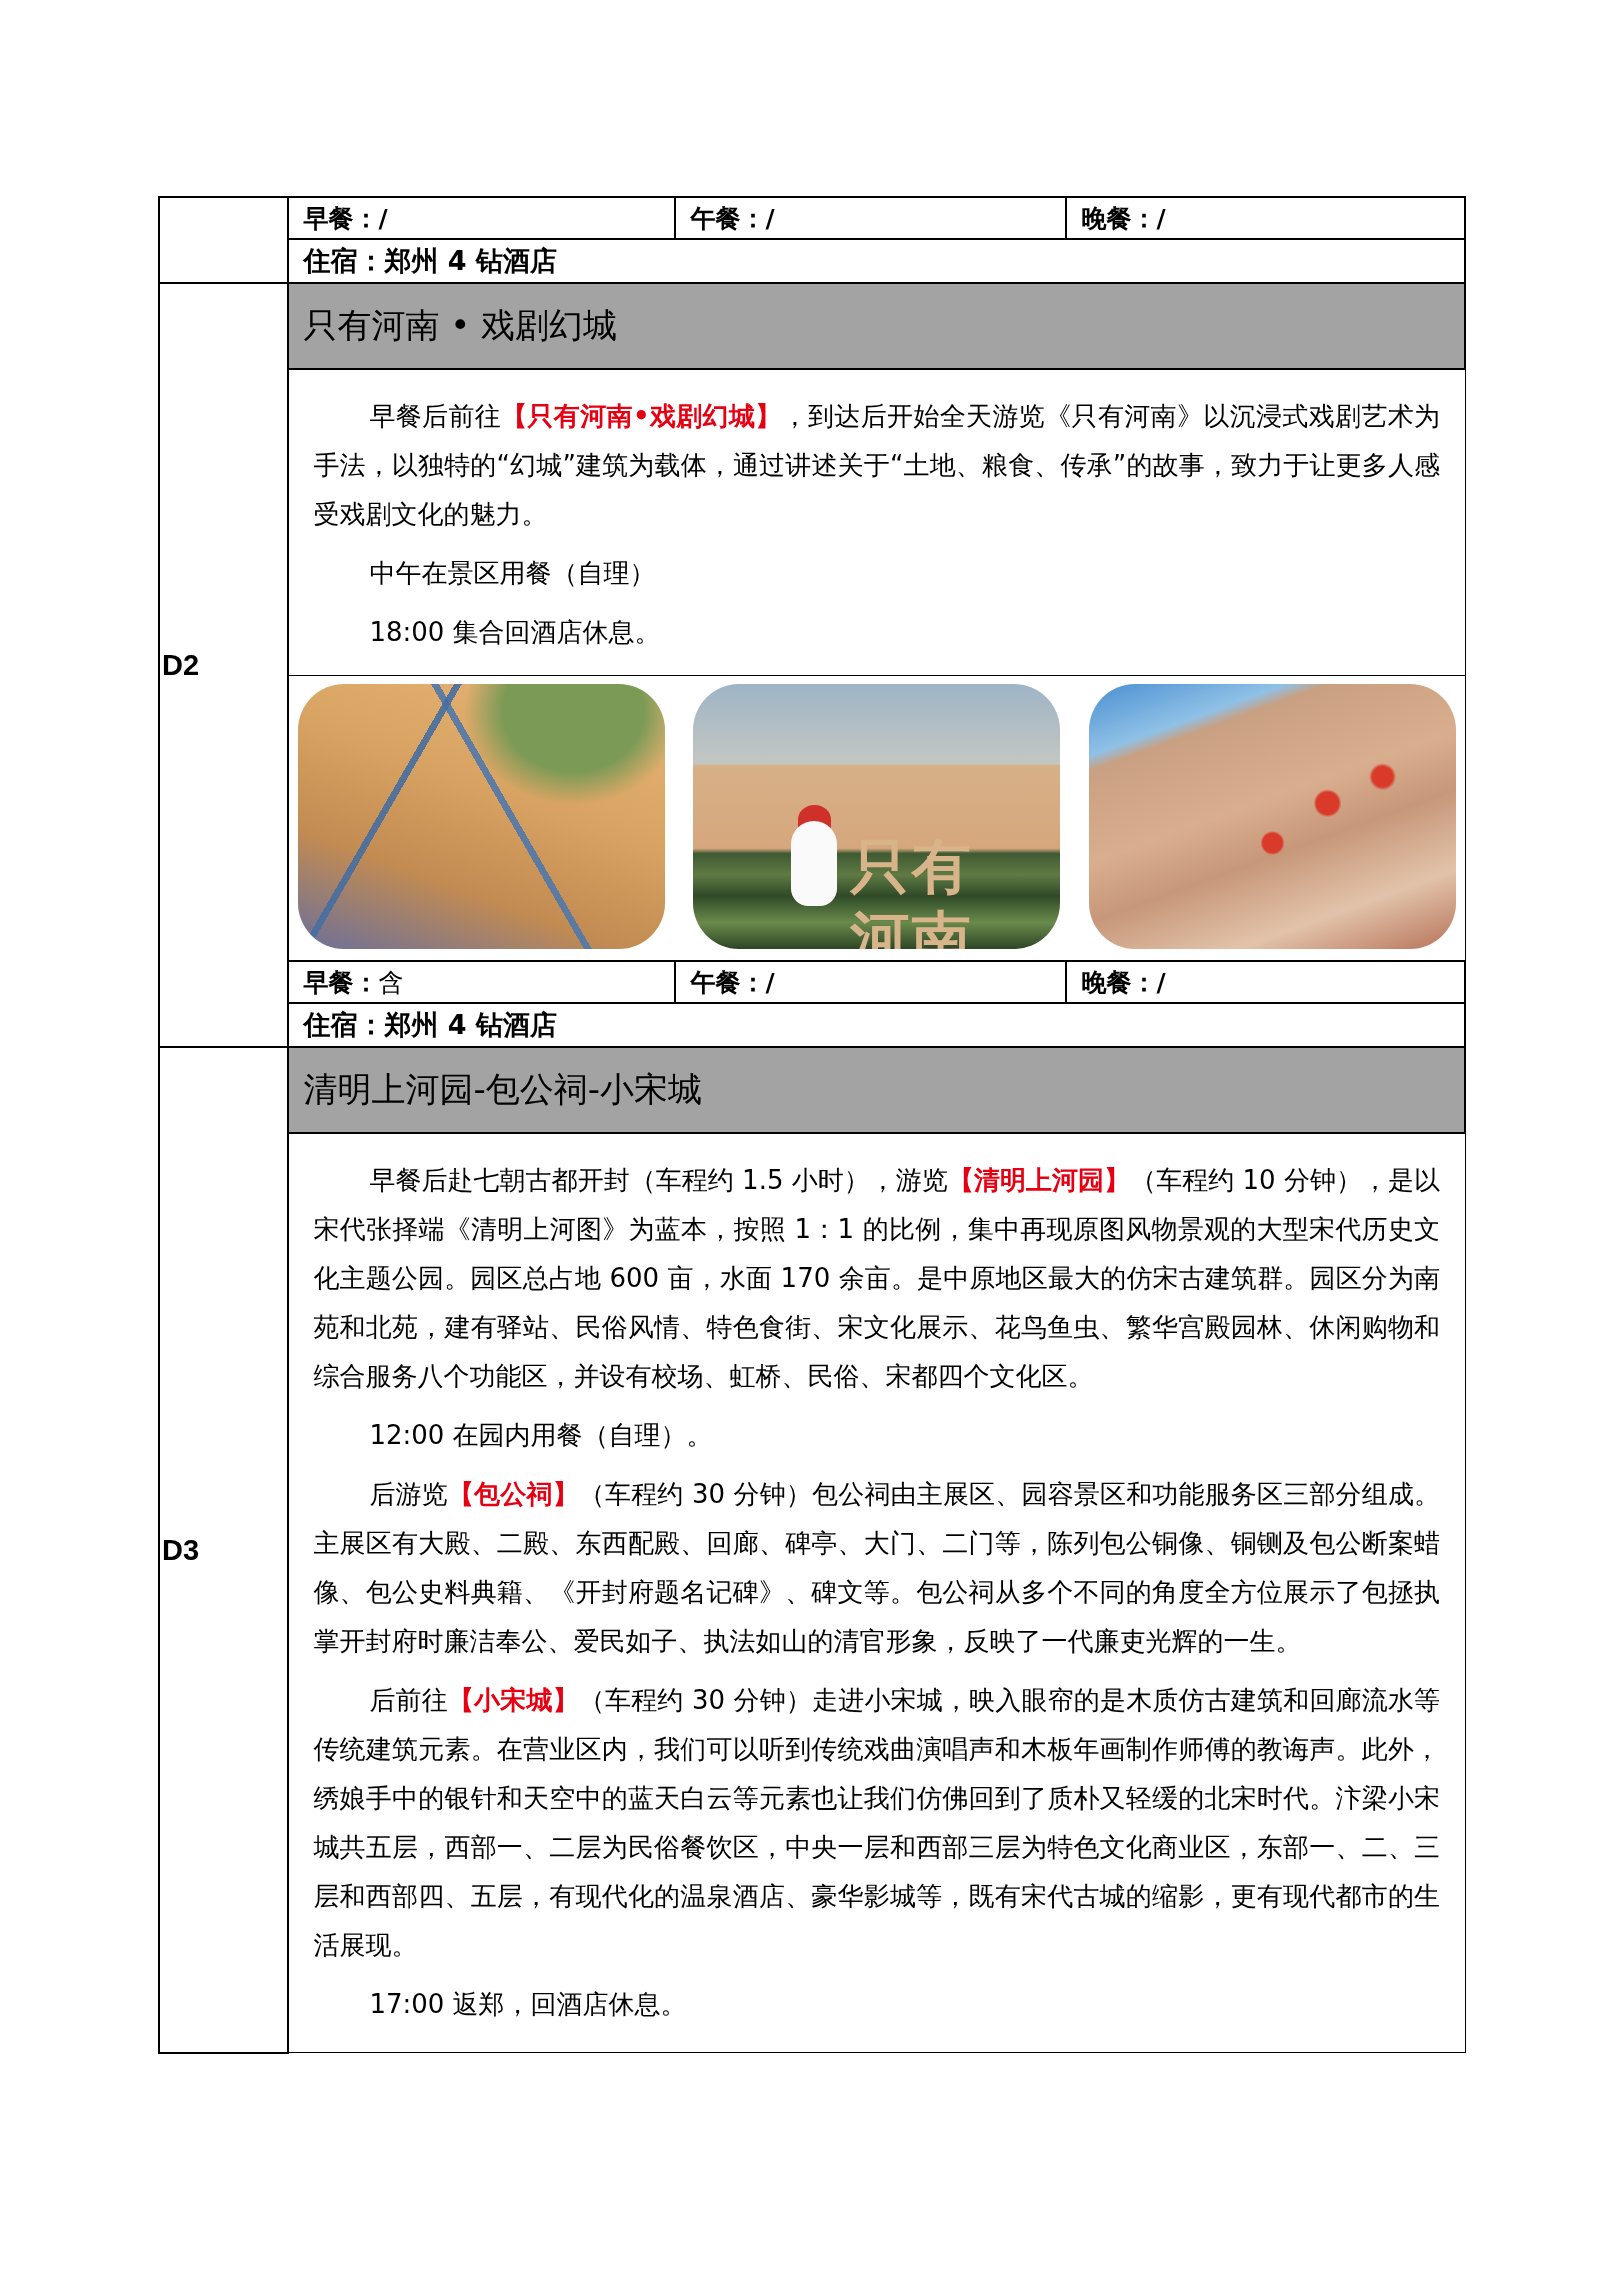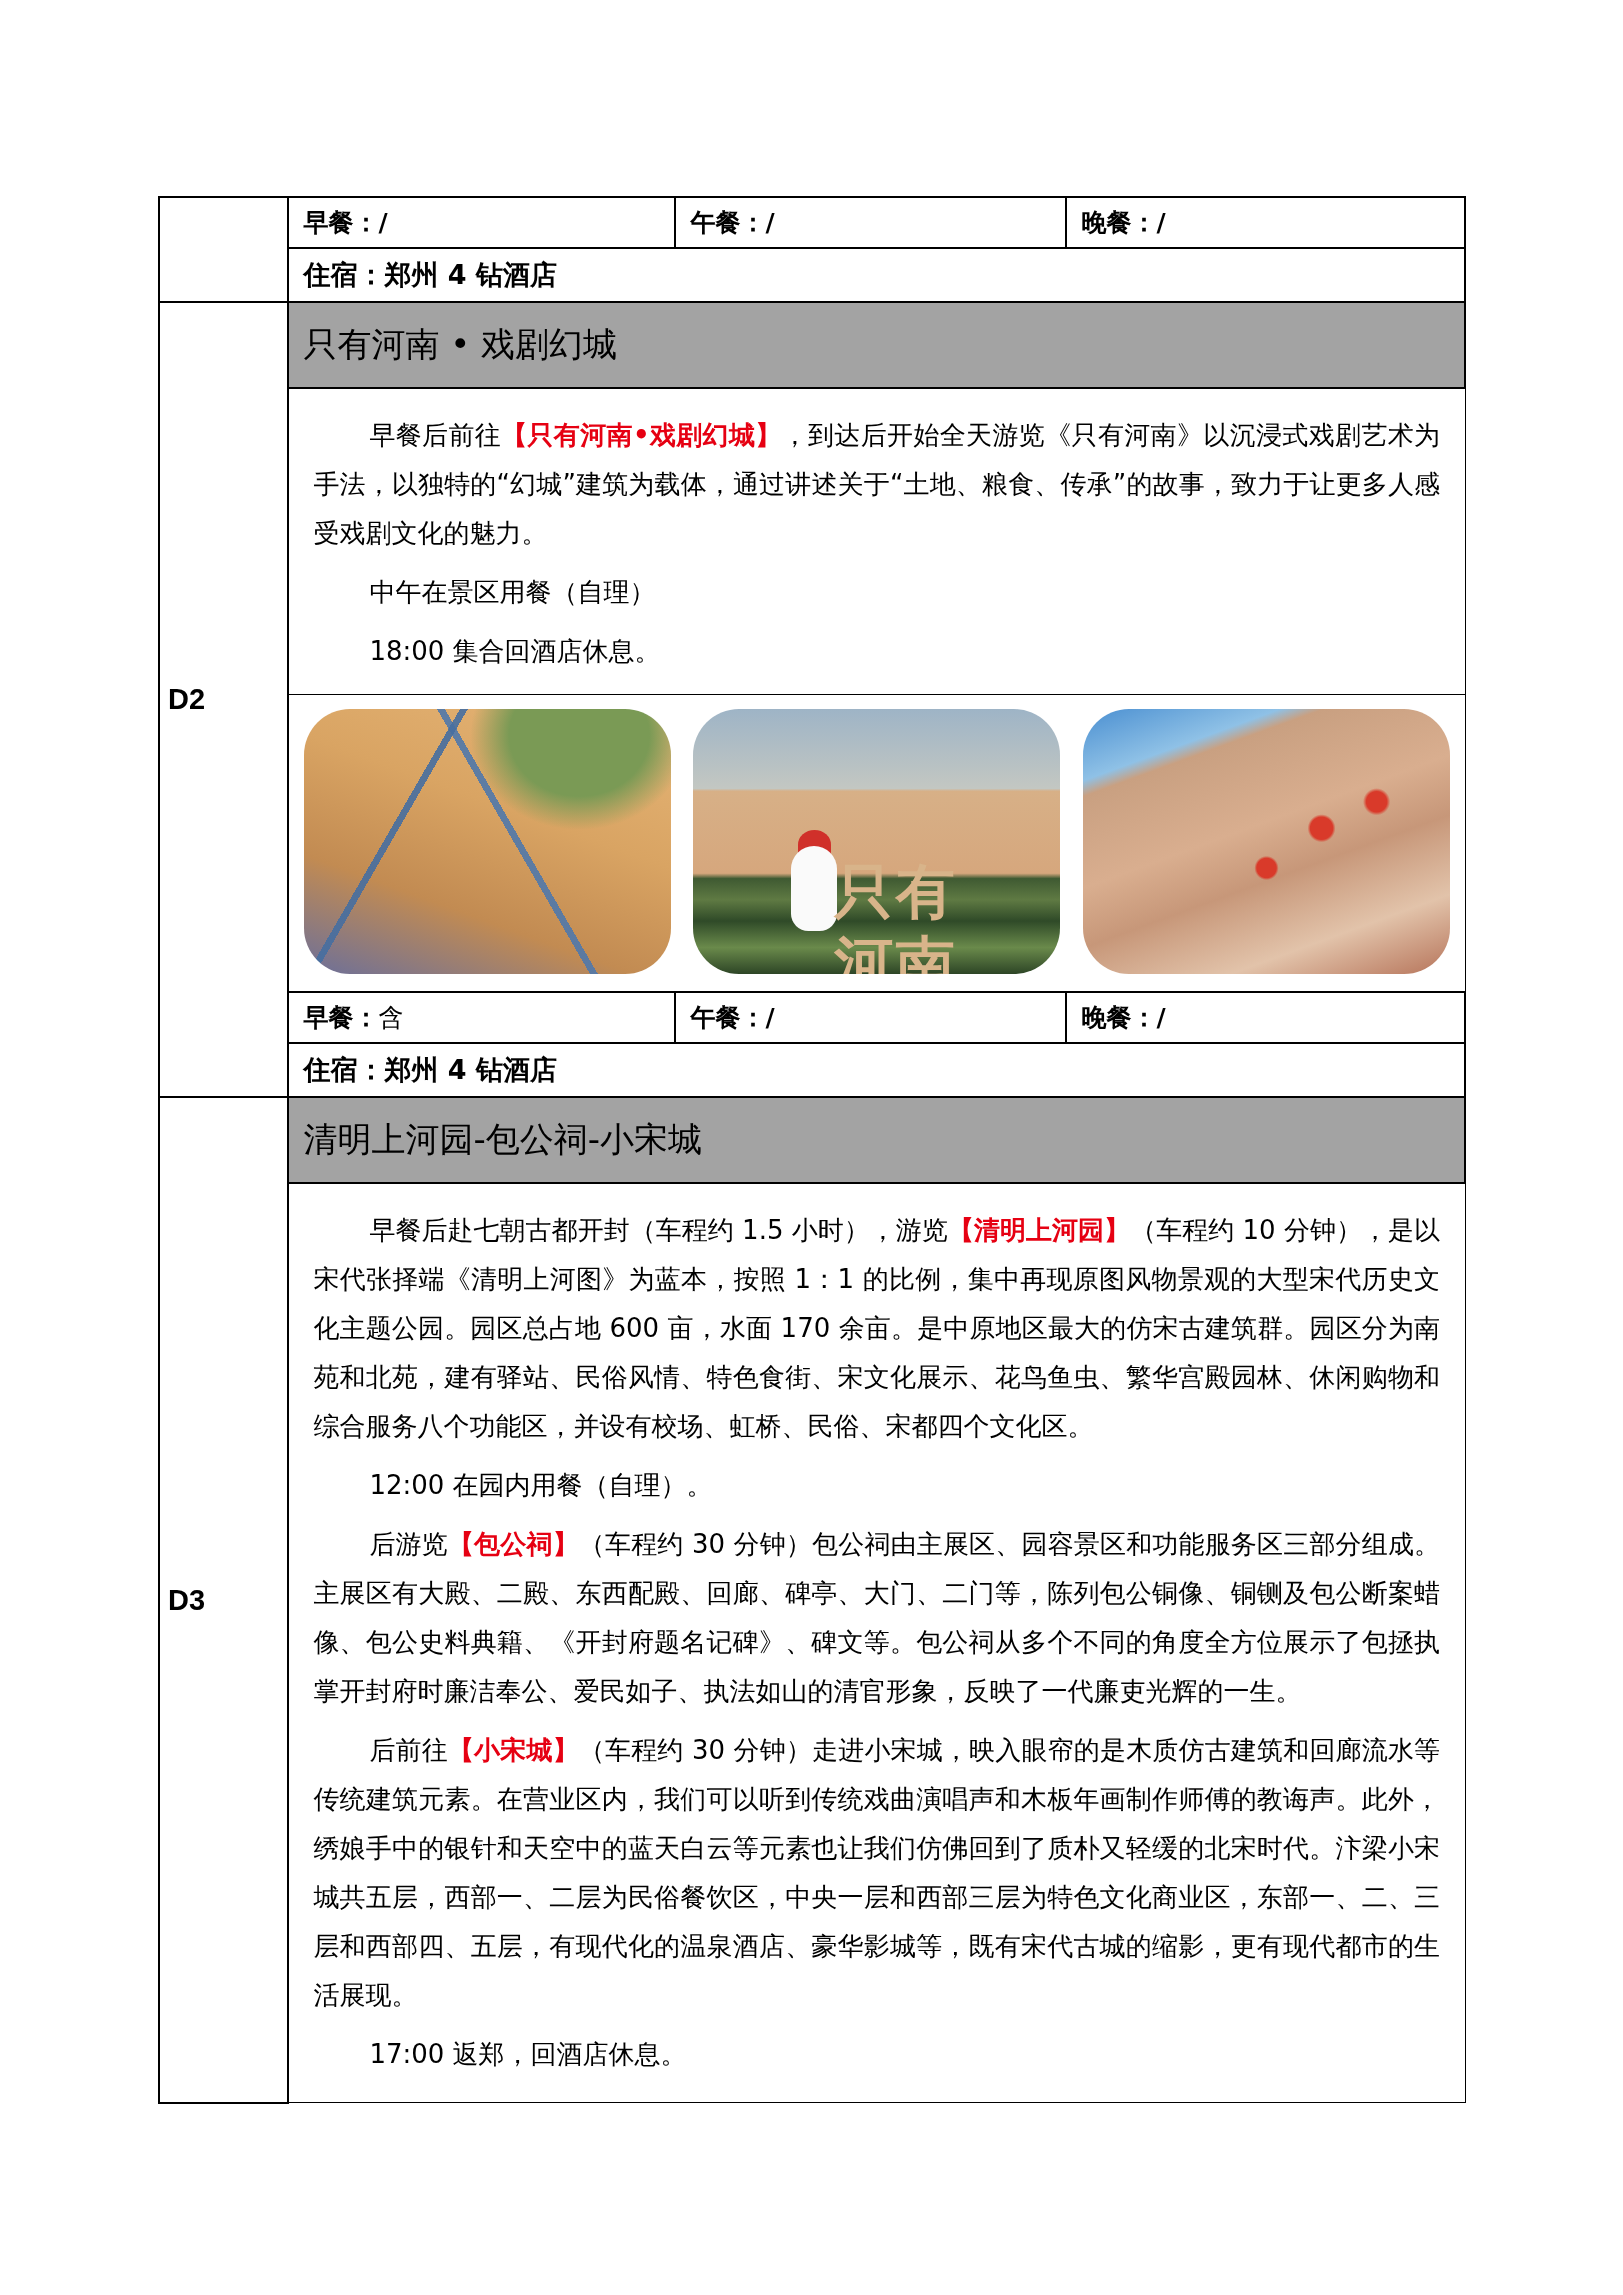--- a/index.html
+++ b/index.html
@@ -1,39 +1,39 @@
 <!DOCTYPE html>
 <html style="font-size:10.5px"><head>
 <meta charset="utf-8">
 <style>
   html, body { margin:0; padding:0; background:#ffffff; }
   body { width:1623px; height:2295px; position:relative; font-family:"DejaVu Sans","Liberation Sans",sans-serif; color:#000; }
   .tbl { position:absolute; left:158px; top:196px; width:1306px; border-collapse:collapse; table-layout:fixed; }
-  .tbl td { border:2px solid #000; padding:8px; vertical-align:middle; }
+  .tbl td { border:2px solid #000; padding:2px; vertical-align:middle; }
   .tbl td.thin { border-width:1.3px; }
   .daycell { width:125px; font-family:"Liberation Sans",sans-serif; font-weight:bold; font-size:29px; }
   .meal { font-size:25px; font-weight:bold; padding-left:14.4px !important; height:42px; box-sizing:border-box; }
   .lodge { font-size:27px; font-weight:bold; padding-left:14.4px !important; height:44px; box-sizing:border-box; }
   .title { background:#a3a3a3; font-size:34px; padding-left:14.4px !important; height:86px; box-sizing:border-box;margin-top:44px; }
   .desc { padding:11.8px 14.4px 7.9px 14.4px !important; font-size:26px; line-height:49px; vertical-align:top !important; }
   .desc p { margin:10px; text-align:justify; }
   .desc p.ind { text-indent:56px; }
   .hl { color:#E60012; font-weight:bold; }
   .photos { display:flex; justify-content:space-between; padding:6.5px 6.5px 9.2px 6.5px; }
   .photo { width:367px; height:265px; border-radius:46px; overflow:hidden; position:relative; }
   .p1 { background:
       linear-gradient(120deg, transparent 0 30%, rgba(70,110,160,.9) 30% 31.5%, transparent 31.5%),
       linear-gradient(60deg, transparent 0 55%, rgba(80,120,170,.9) 55% 56.5%, transparent 56.5%),
       radial-gradient(ellipse at 75% 10%, #7a9a55 0 18%, transparent 28%),
       linear-gradient(200deg, #e6b678 0%, #d9a463 40%, #c28b52 70%, #6b6f9a 100%); }
   .p2 { background:
       linear-gradient(180deg, #9eb4c6 0%, #c3c7c2 30%, #d7b087 31%, #d6a77d 62%, #3f5a32 64%, #5f7a43 72%, #2f4a28 80%, #6a8a4b 90%, #2d4526 100%); }
   .p2 .snow { position:absolute; left:98px; top:137px; width:46px; height:85px; background:#fafafa; border-radius:26px 26px 19.6px 19.6px; }
   .p2 .hat { position:absolute; left:105px; top:121px; width:33px; height:29.5px; background:#d0302a; border-radius:50% 50% 5.2px 5.2px; }
-  .p2 .sign { position:absolute; left:141px; top:147px; width:170px; height:72px; color:#d8b48a; font-size:59px; font-weight:bold; letter-spacing:2.6px; line-height:72px; }
+  .p2 .sign { position:absolute; left:157px; top:147px; width:170px; height:72px; color:#d8b48a; font-size:59px; font-weight:bold; letter-spacing:2.6px; line-height:72px; }
   .p3 { background:
       radial-gradient(circle at 65% 45%, #d93a2a 0 4%, transparent 5%),
       radial-gradient(circle at 50% 60%, #d93a2a 0 4%, transparent 5%),
       radial-gradient(circle at 80% 35%, #d93a2a 0 3%, transparent 4%),
       linear-gradient(160deg, #4a8fd1 0%, #8fc1e6 18%, #c9a081 22%, #d9ae8f 45%, #c79779 60%, #e2c3aa 80%, #b6745a 100%); }
 </style>
 </head>
 <body>
 
 <table class="tbl">

